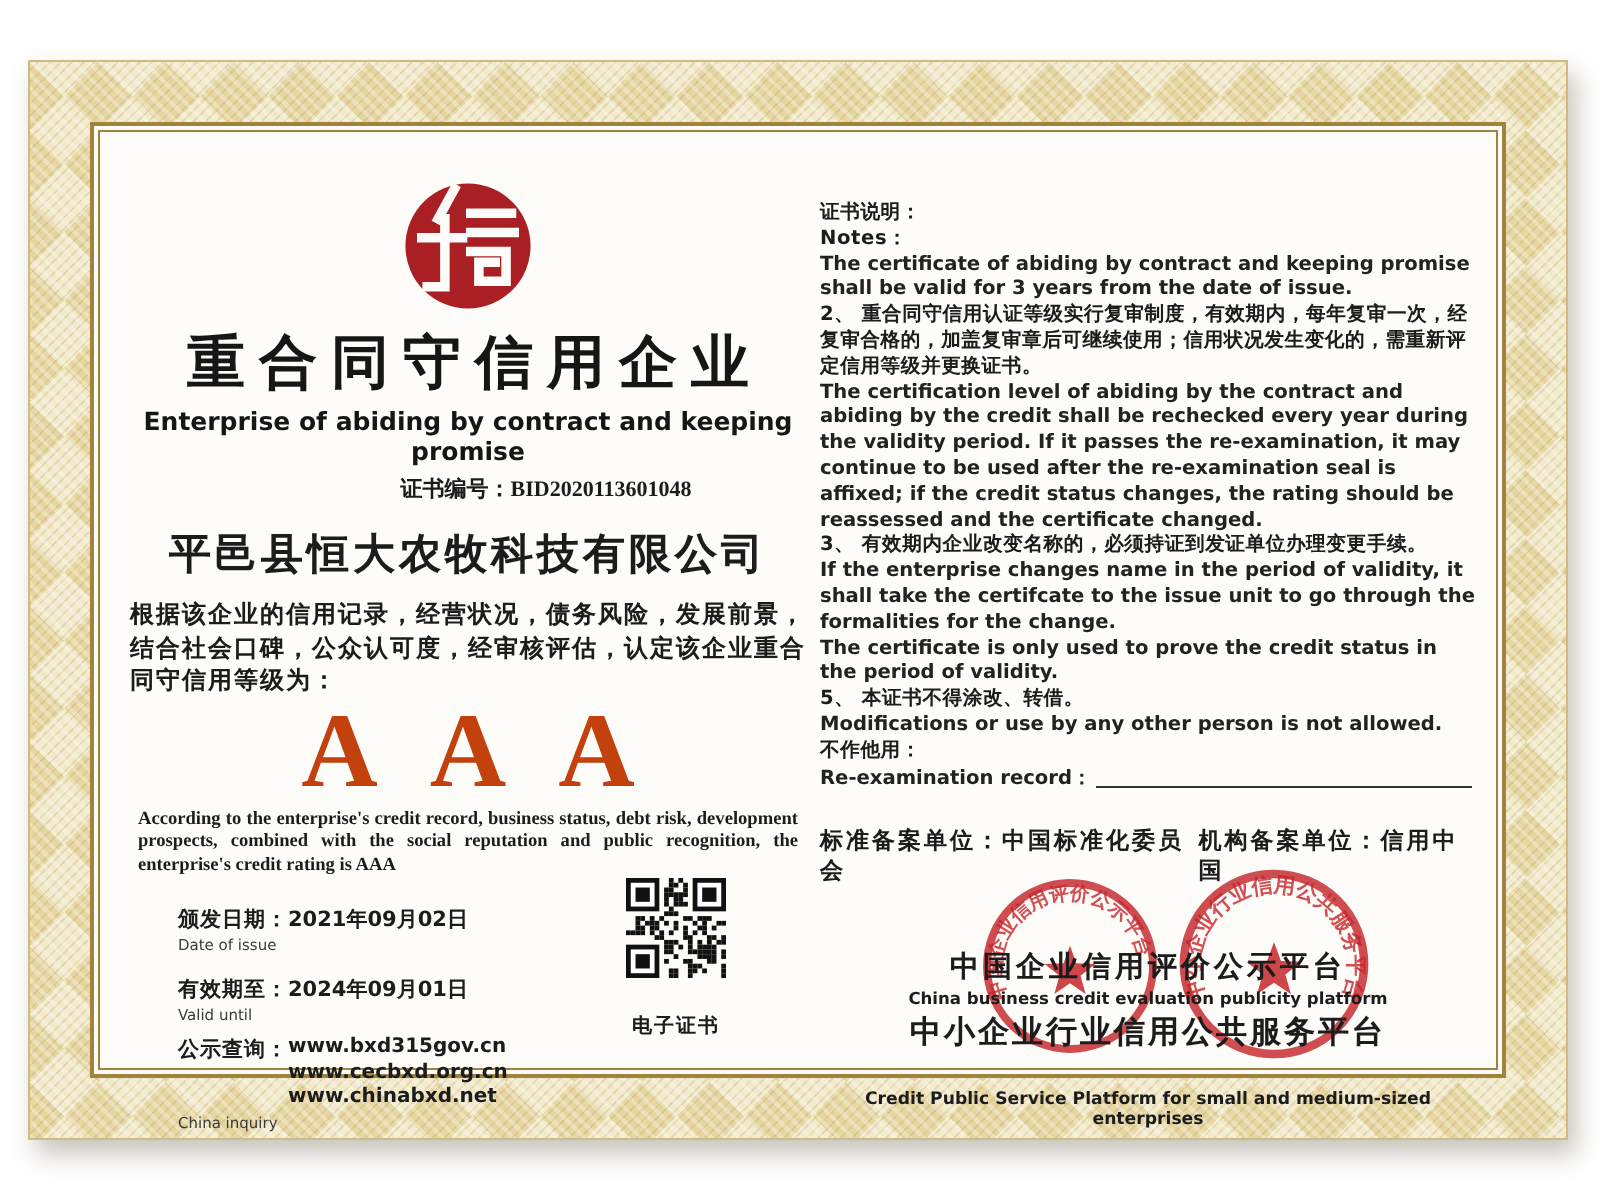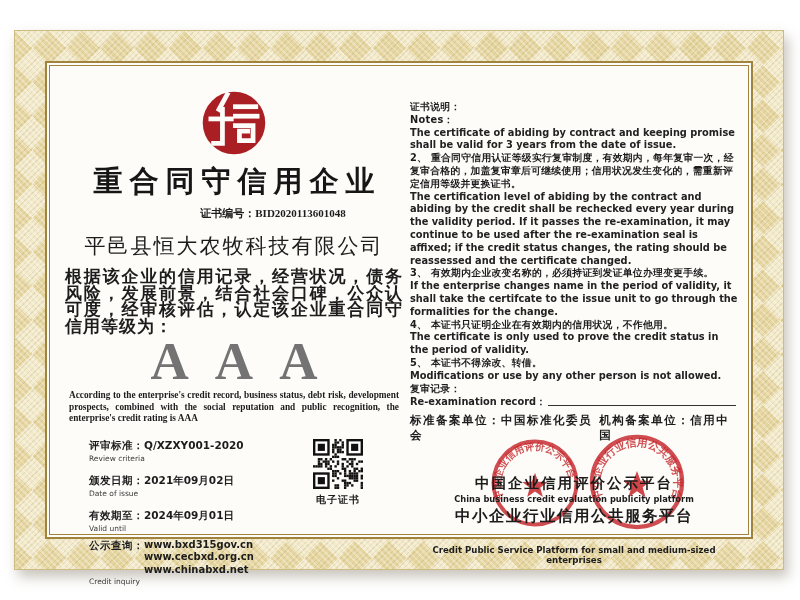--- a/index.html
+++ b/index.html
@@ -22,35 +22,35 @@
     position:absolute;inset:30px;background:#fdfcf9;border:2px solid #a0843e;
   }
   .paper::before{content:"";position:absolute;inset:2px;border:1px solid #a0843e;pointer-events:none;}
   .layout{position:absolute;inset:4px;}
   
   .left{position:absolute;left:6px;top:0;width:354px;height:548px;text-align:center;}
   .logo{margin:22px auto 0;width:68px;height:68px;display:block;}
   .title-zh{margin-top:5px;font-size:29px;font-weight:900;letter-spacing:7px;text-indent:7px;color:#161616;}
   .title-en{margin-top:1px;font-size:12.5px;font-weight:800;color:#161616;}
   .certno{margin-top:4px;font-size:11px;font-weight:800;padding-left:78px;font-family:"Liberation Serif","DejaVu Serif",serif;}
-  .company{margin-top:11px;font-size:21px;font-weight:400;letter-spacing:2px;}
-  .stmt-zh{margin-top:8px;padding:0 8px;font-size:17px;font-weight:800;line-height:16.5px;text-align:justify;letter-spacing:1px;}
+  .company{margin-top:11px;font-size:21px;font-weight:700;letter-spacing:2px;}
+  .stmt-zh{margin-top:8px;padding:0 8px;font-size:12px;font-weight:800;line-height:16.5px;text-align:justify;letter-spacing:1px;}
   .rating{margin-top:0;font-family:"Liberation Serif","DejaVu Serif",serif;font-weight:700;
-          font-size:53px;line-height:54px;color:#737373;letter-spacing:26px;text-indent:26px;}
+          font-size:53px;line-height:54px;color:#c2410c;letter-spacing:26px;text-indent:26px;}
   .stmt-en{margin-top:2px;padding:0 12px;font-family:"Liberation Serif","DejaVu Serif",serif;
            font-size:9.3px;font-weight:700;line-height:11.5px;text-align:justify;}
   .fields{margin-top:9px;text-align:left;padding-left:32px;}
   .frow{margin-bottom:6px;}
   .flabel{font-size:10.5px;font-weight:800;letter-spacing:.5px;}
   .fvalue{font-size:10.5px;font-weight:800;}
   .fsub{font-size:7.5px;color:#3a3a3a;margin-top:1px;}
   .urls{display:inline-block;vertical-align:top;font-size:10px;font-weight:700;line-height:12.5px;}
   .qr-block{position:absolute;left:252px;top:372px;width:58px;text-align:center;}
   .qr-block svg{width:50px;height:50px;display:block;margin:0 auto;}
-  .qr-caption{margin-top:4px;font-size:10px;font-weight:800;letter-spacing:1px;}
+  .qr-caption{margin-top:17px;font-size:10px;font-weight:800;letter-spacing:1px;}
   
   .right{position:absolute;left:359px;top:34px;width:328px;height:438px;}
   .notes{font-size:9.8px;line-height:12.8px;}
   .notes .zh{font-weight:800;letter-spacing:.3px;}
   .notes .en{font-weight:600;color:#222;}
   .reexam-en{font-weight:600;font-size:9.8px;line-height:13px;display:flex;align-items:center;}
   .reexam-line{flex:1;border-bottom:1px solid #333;margin:0 2px 2px 2px;height:10px;}
   .registry{position:absolute;left:0;top:312px;width:100%;display:flex;justify-content:space-between;
             font-size:11.5px;font-weight:800;letter-spacing:1.5px;}
   .seal{position:absolute;z-index:1;}
@@ -77,45 +77,42 @@
             <path d="M40 8 L28 30"></path>
             <path d="M16 44 H46"></path>
             <path d="M33 30 V80 L20 80"></path>
             <path d="M52 26 H82"></path>
             <path d="M52 40 H84"></path>
             <path d="M52 54 H78 V76 H58 V62 H70"></path>
           </g>
         </svg>
 
         <div class="title-zh">重合同守信用企业</div>
+        <div class="title-en">Enterprise of abiding by contract and keeping promise</div>
         <div class="certno">
           <span>证书编号：</span><span>BID2020113601048</span>
         </div>
 
         <div class="company">平邑县恒大农牧科技有限公司</div>
         <div class="stmt-zh">根据该企业的信用记录，经营状况，债务风险，发展前景，结合社会口碑，公众认可度，经审核评估，认定该企业重合同守信用等级为：</div>
         <div class="rating">AAA</div>
         <div class="stmt-en">According to the enterprise's credit record, business status, debt risk, development prospects, combined with the social reputation and public recognition, the enterprise's credit rating is AAA</div>
 
         <div class="fields">
-          <div class="frow">
-            <span class="flabel">评审标准：</span><span class="fvalue">Q/XZXY001-2020</span>
-            <div class="fsub">Review criteria</div>
-          </div>
           <div class="frow">
             <span class="flabel">颁发日期：</span><span class="fvalue">2021年09月02日</span>
             <div class="fsub">Date of issue</div>
           </div>
           <div class="frow">
             <span class="flabel">有效期至：</span><span class="fvalue">2024年09月01日</span>
             <div class="fsub">Valid until</div>
           </div>
           <div class="frow">
             <span class="flabel" style="vertical-align:top">公示查询：</span><span class="urls"><div>www.bxd315gov.cn</div><div>www.cecbxd.org.cn</div><div>www.chinabxd.net</div></span>
-            <div class="fsub">Credit inquiry</div>
+            <div class="fsub">China inquiry</div>
           </div>
         </div>
 
         <div class="qr-block">
           <svg id="qr-svg" viewBox="0 0 21 21">
               <rect x="9" y="0" width="1" height="1" fill="#111"></rect>
               <rect x="11" y="0" width="1" height="1" fill="#111"></rect>
               <rect x="9" y="1" width="1" height="1" fill="#111"></rect>
               <rect x="10" y="1" width="1" height="1" fill="#111"></rect>
               <rect x="12" y="1" width="1" height="1" fill="#111"></rect>
@@ -250,25 +247,24 @@
       <div class="right">
 
         <div class="notes">
             <div class="zh">证书说明：</div>
             <div class="zh">Notes：</div>
             <div class="en">The certificate of abiding by contract and keeping promise shall be valid for 3 years from the date of issue.</div>
             <div class="zh">2、 重合同守信用认证等级实行复审制度，有效期内，每年复审一次，经复审合格的，加盖复审章后可继续使用；信用状况发生变化的，需重新评定信用等级并更换证书。</div>
             <div class="en">The certification level of abiding by the contract and abiding by the credit shall be rechecked every year during the validity period. If it passes the re-examination, it may continue to be used after the re-examination seal is affixed; if the credit status changes, the rating should be reassessed and the certificate changed.</div>
             <div class="zh">3、 有效期内企业改变名称的，必须持证到发证单位办理变更手续。</div>
             <div class="en">If the enterprise changes name in the period of validity, it shall take the certifcate to the issue unit to go through the formalities for the change.</div>
-            <div class="zh">4、 本证书只证明企业在有效期内的信用状况，不作他用。</div>
             <div class="en">The certificate is only used to prove the credit status in the period of validity.</div>
             <div class="zh">5、 本证书不得涂改、转借。</div>
             <div class="en">Modifications or use by any other person is not allowed.</div>
-            <div class="zh">复审记录：</div>
+            <div class="zh">不作他用：</div>
           </div>
         <div class="reexam-en notes">
           <span class="en">Re-examination record：</span>
           <span class="reexam-line"></span>
         </div>
 
         <div class="registry">
           <span>标准备案单位：中国标准化委员会</span>
           <span>机构备案单位：信用中国</span>
         </div>

